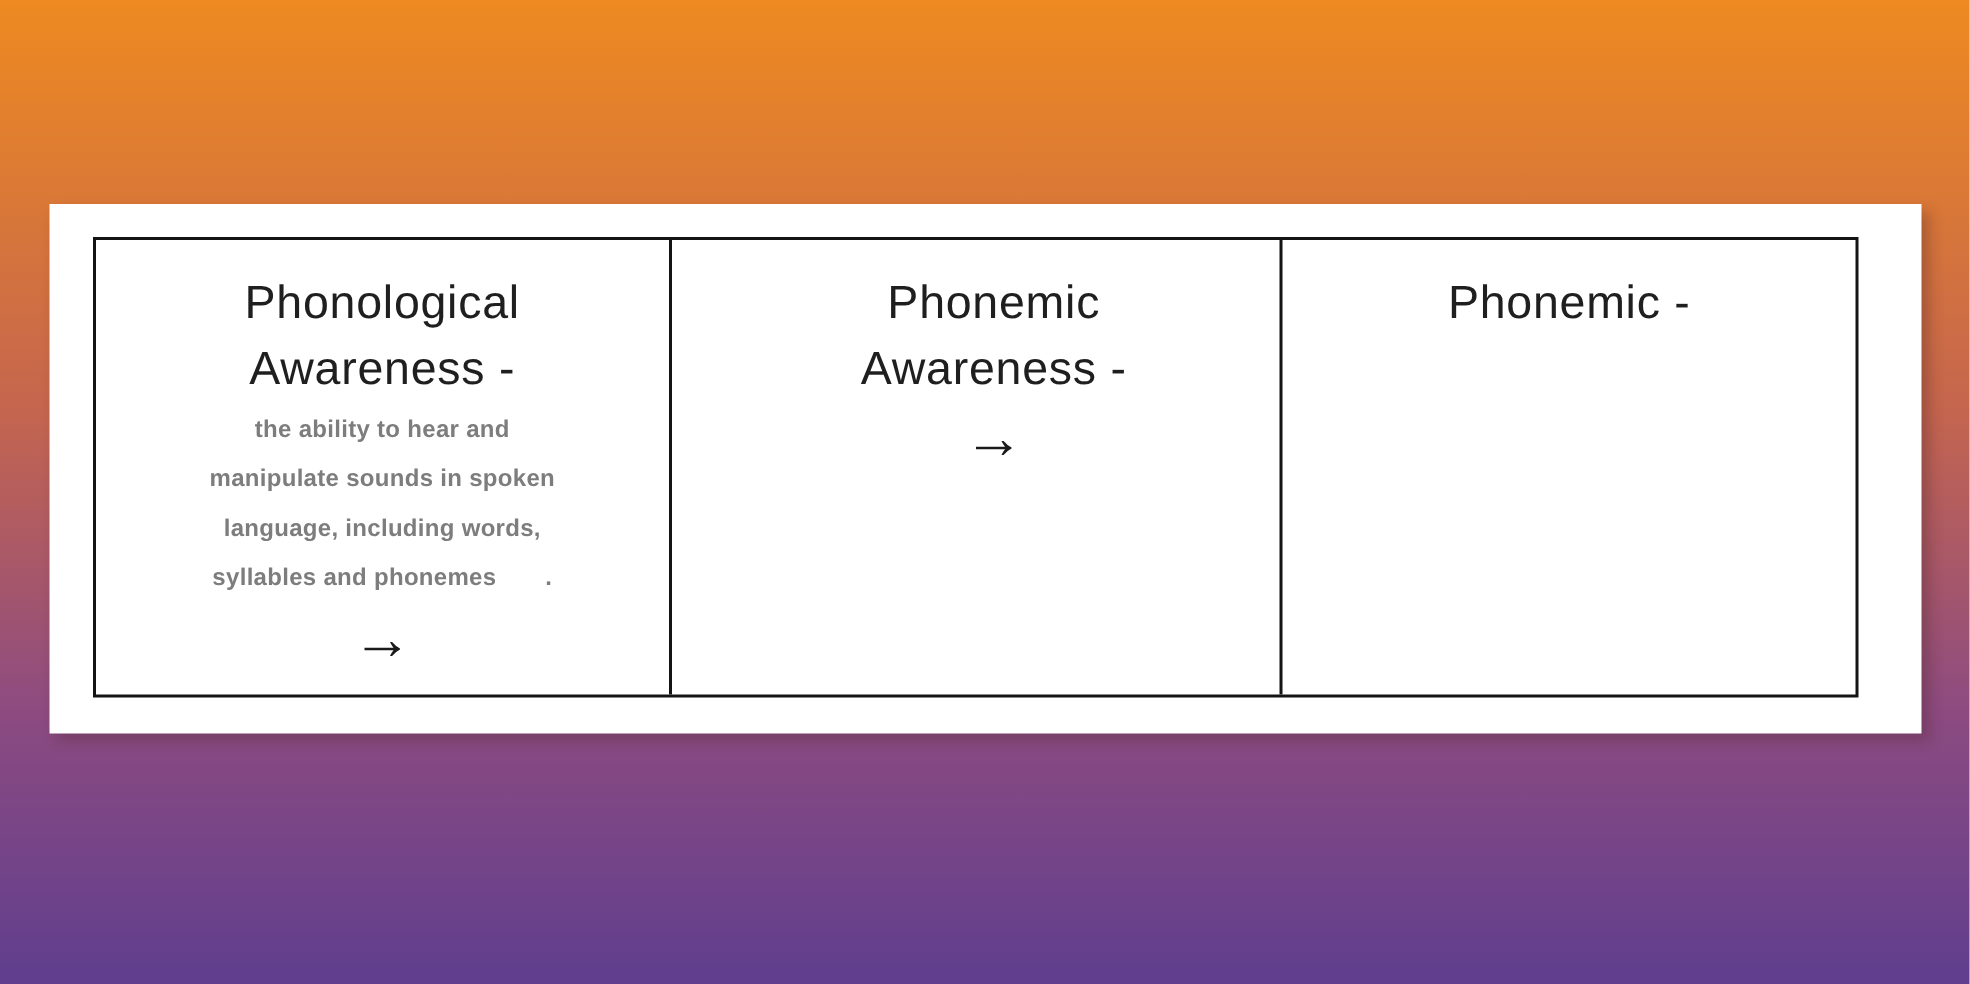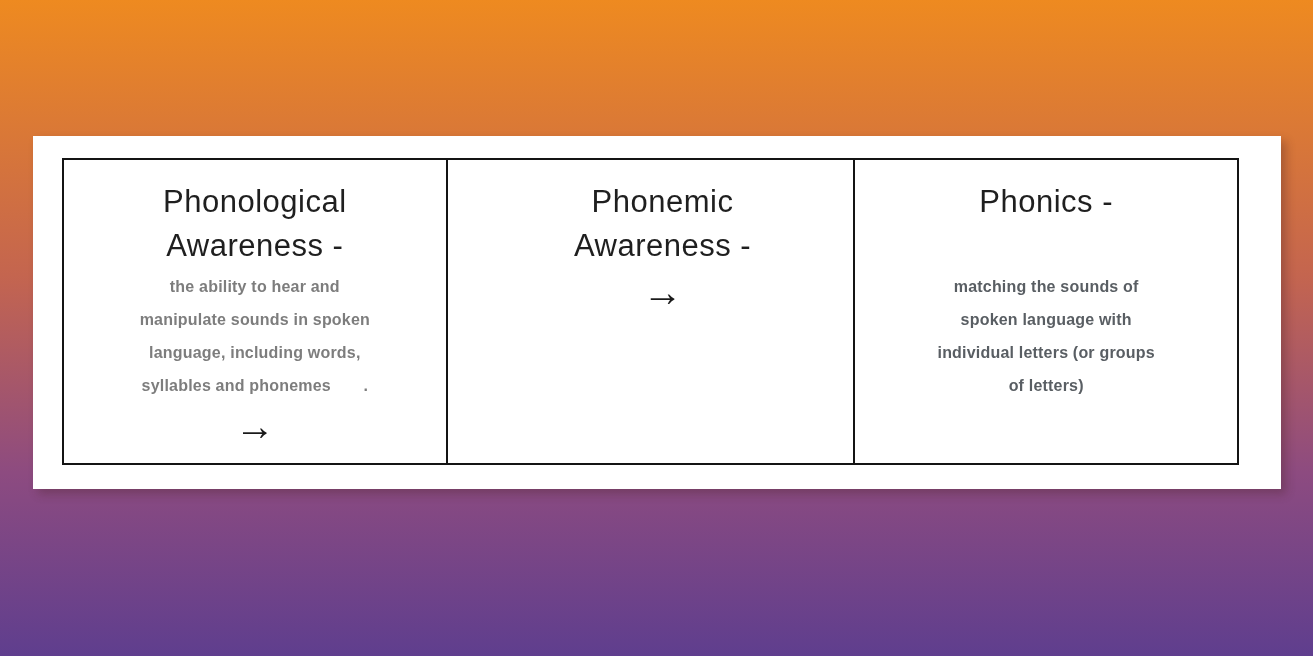--- a/index.html
+++ b/index.html
@@ -78,23 +78,19 @@
         <div class="cell-arrow">→</div>
       </div>
 
       <div class="cell" style="border-left-color: rgb(20, 20, 20); padding-left: 32px;">
         <div class="cell-title" style="color: rgb(31, 31, 31);">Phonemic
 Awareness -</div>
         <div class="cell-arrow">→</div>
       </div>
 
       <div class="cell" style="border-left-color: rgb(20, 20, 20);">
-        <div class="cell-title" style="color: rgb(31, 31, 31);">Phonics -</div>
-        <div class="cell-desc" style="color: rgb(89, 94, 99);">matching the sounds of
-spoken language with
-individual letters (or groups
-of letters)</div>
+        <div class="cell-title" style="color: rgb(31, 31, 31);">Phonemic -</div>
         <div class="cell-arrow"></div>
       </div>
 
     </div>
   </div>
 </div>
 
 </body></html>

